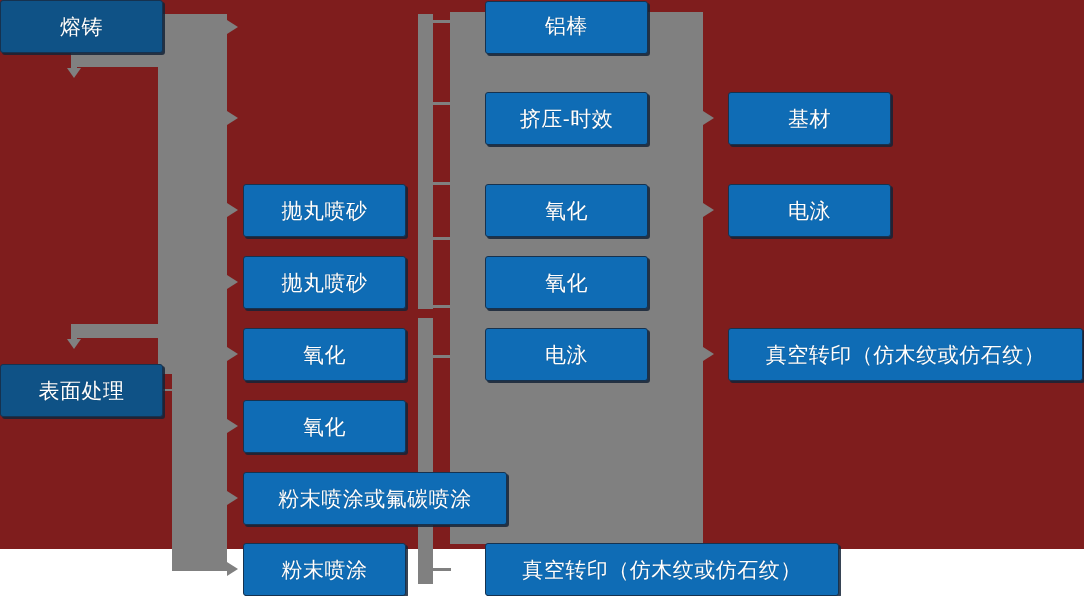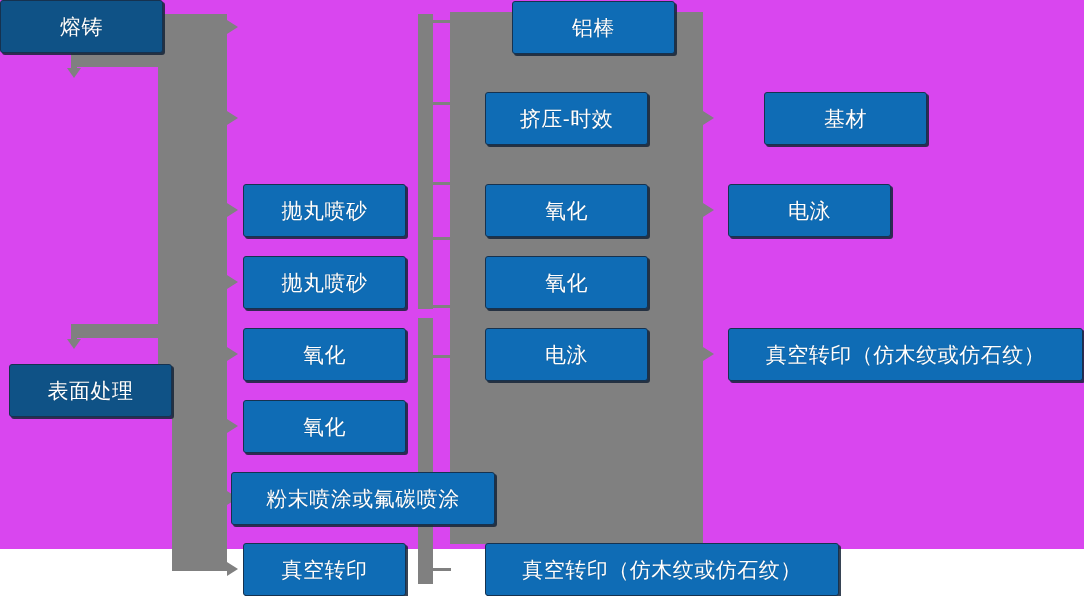--- a/index.html
+++ b/index.html
@@ -10,21 +10,21 @@
     width: 1084px;
     height: 596px;
     background: #ffffff;
     font-family: "Liberation Sans", "DejaVu Sans", sans-serif;
     overflow: hidden;
   }
   #canvas {
     position: relative;
     width: 1084px;
     height: 549px;
-    background: #d946ef;
+    background: #7f1d1d;
   }
 
   
   .gray {
     position: absolute;
     background: #808080;
   }
   .tick {
     position: absolute;
     background: #808080;
@@ -118,33 +118,33 @@
   <div class="tick" style="left:433px; top:355px; width:18px; height:3px;"></div>
   <div class="tick" style="left:433px; top:568px; width:18px; height:3px;"></div>
 
   <div class="gray" style="left:450px; top:12px; width:253px; height:532px;"></div>
 
   <div class="arrow-r" style="left:703px; top:111px;"></div>
   <div class="arrow-r" style="left:703px; top:203px;"></div>
   <div class="arrow-r" style="left:703px; top:347px;"></div>
 
   <div class="box dark" style="left:0px; top:0px; width:163px; height:53px;">熔铸</div>
-  <div class="box dark" style="left:9px; top:364px; width:163px; height:53px;">表面处理</div>
+  <div class="box dark" style="left:0px; top:364px; width:163px; height:53px;">表面处理</div>
 
   <div class="box bright" style="left:243px; top:184px; width:163px; height:53px;">抛丸喷砂</div>
   <div class="box bright" style="left:243px; top:256px; width:163px; height:53px;">抛丸喷砂</div>
   <div class="box bright" style="left:243px; top:328px; width:163px; height:53px;">氧化</div>
   <div class="box bright" style="left:243px; top:400px; width:163px; height:53px;">氧化</div>
-  <div class="box bright" style="left:231px; top:472px; width:264px; height:53px;">粉末喷涂或氟碳喷涂</div>
-  <div class="box bright" style="left:243px; top:543px; width:163px; height:53px;">真空转印</div>
+  <div class="box bright" style="left:243px; top:472px; width:264px; height:53px;">粉末喷涂或氟碳喷涂</div>
+  <div class="box bright" style="left:243px; top:543px; width:163px; height:53px;">粉末喷涂</div>
 
-  <div class="box bright" style="left:512px; top:1px; width:163px; height:53px;">铝棒</div>
+  <div class="box bright" style="left:485px; top:1px; width:163px; height:53px;font-family:Liberation Mono, monospace;">铝棒</div>
   <div class="box bright" style="left:485px; top:92px; width:163px; height:53px;">挤压-时效</div>
   <div class="box bright" style="left:485px; top:184px; width:163px; height:53px;">氧化</div>
   <div class="box bright" style="left:485px; top:256px; width:163px; height:53px;">氧化</div>
   <div class="box bright" style="left:485px; top:328px; width:163px; height:53px;">电泳</div>
   <div class="box bright" style="left:485px; top:543px; width:354px; height:53px;">真空转印（仿木纹或仿石纹）</div>
 
-  <div class="box bright" style="left:728px; top:92px; width:163px; height:53px;margin-left:36px;">基材</div>
+  <div class="box bright" style="left:728px; top:92px; width:163px; height:53px;">基材</div>
   <div class="box bright" style="left:728px; top:184px; width:163px; height:53px;">电泳</div>
   <div class="box bright" style="left:728px; top:328px; width:355px; height:53px;">真空转印（仿木纹或仿石纹）</div>
 
 </div>
 
 </body></html>

